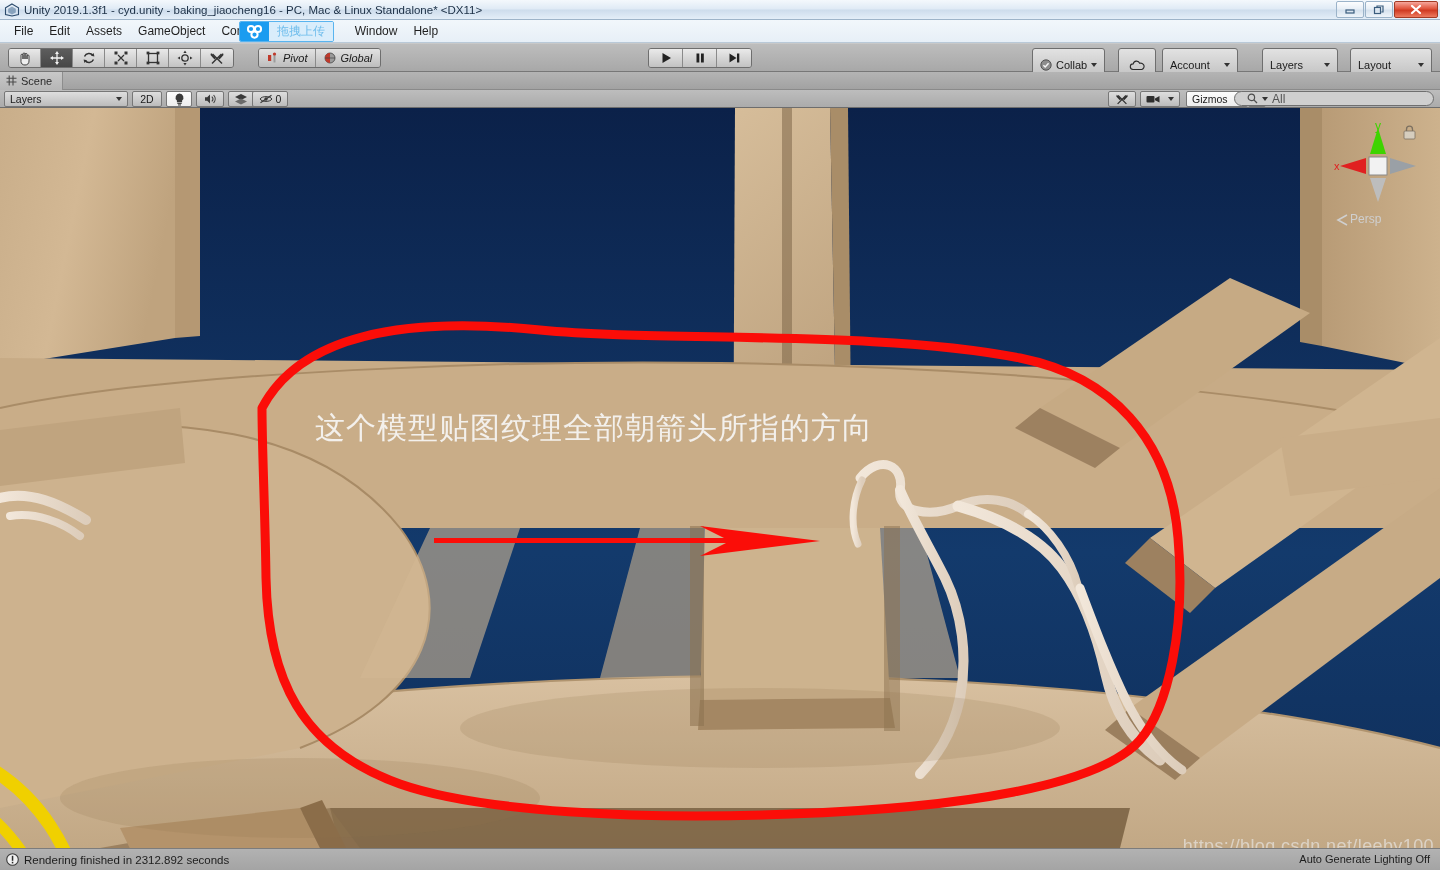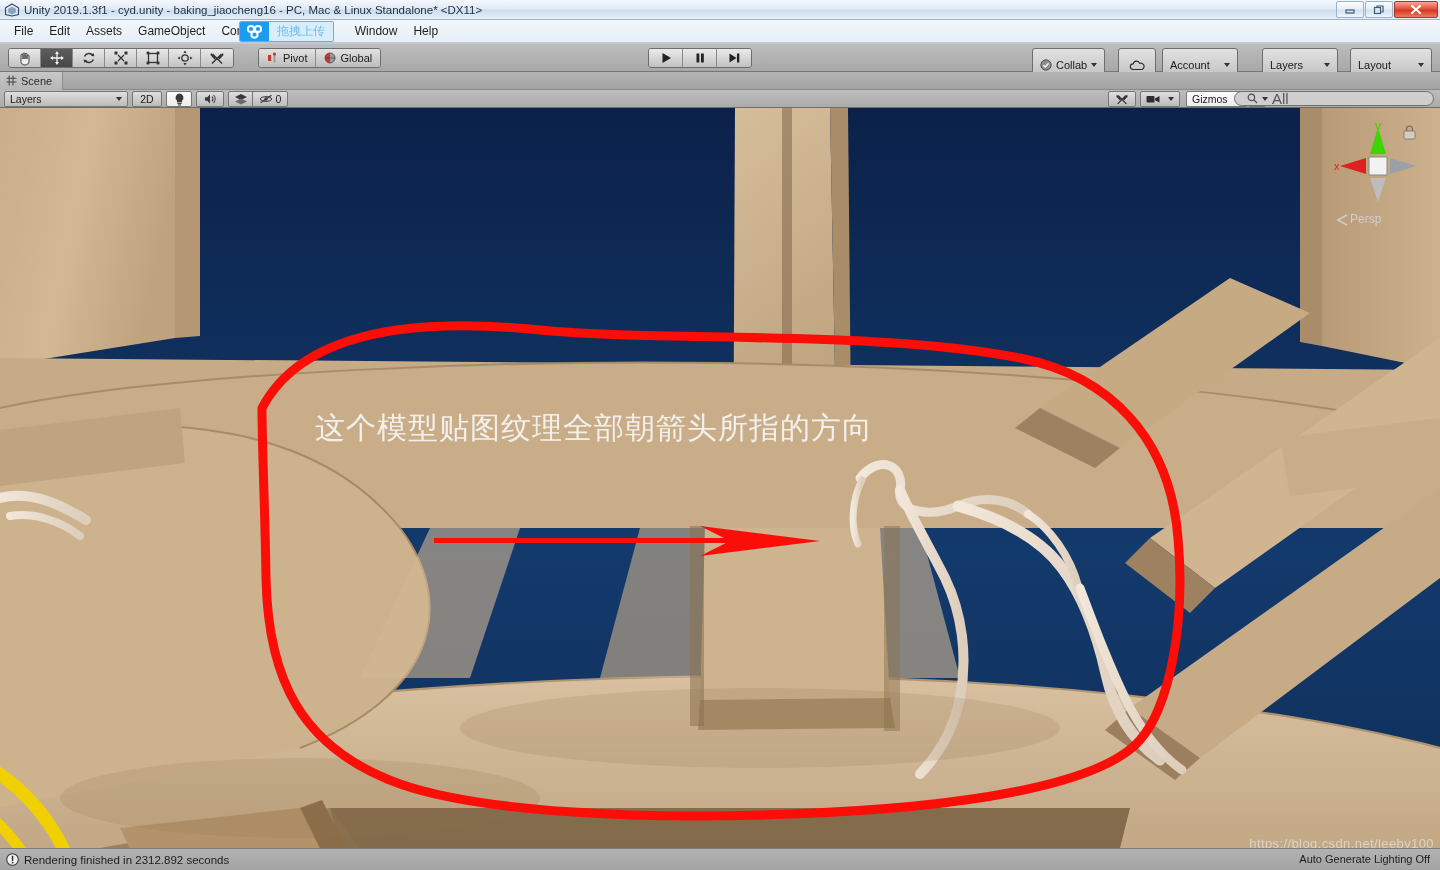--- a/index.html
+++ b/index.html
@@ -87,21 +87,21 @@
     border: 1px solid #6e6e6e; border-radius: 3px;
     background: linear-gradient(180deg,#e2e2e2 0%, #bdbdbd 100%);
     display: flex; align-items: center; gap: 4px;
     padding: 0 7px; font-size: 11px; color: #1a1a1a; white-space: nowrap;
   }
   .pill-group { position:absolute; height:20px; top:4px; display:flex;
     border:1px solid #6e6e6e; border-radius:3px; overflow:hidden; }
   .pill-group > div {
     display:flex; align-items:center; gap:4px; padding:0 8px; font-size:11px; color:#1a1a1a;
     background: linear-gradient(180deg,#e2e2e2 0%, #bdbdbd 100%);
-    border-right:1px solid #8a8a8a; white-space:nowrap;
+    border-right:1px solid #8a8a8a; white-space:nowrap;font-style:italic;
   }
   .pill-group > div:last-child { border-right:none; }
   .caret { width:0;height:0;border-left:3.5px solid transparent;border-right:3.5px solid transparent;
            border-top:4px solid #333; display:inline-block; }
 
   .play-group { position:absolute; left: 648px; top: 4px; display:flex;
     border:1px solid #6e6e6e; border-radius:3px; overflow:hidden; }
   .play-group > div { width:34px;height:18px;display:flex;align-items:center;justify-content:center;
     background: linear-gradient(180deg,#eaeaea 0%, #c2c2c2 100%); border-right:1px solid #8a8a8a;}
   .play-group > div:last-child{border-right:none;}
@@ -131,21 +131,21 @@
     display: flex; align-items: center; gap: 4px; padding: 0 5px;
     font-size: 10.5px; color: #1a1a1a;
     background: linear-gradient(180deg,#dedede 0%, #bcbcbc 100%);
     border: 1px solid #777; border-radius: 2px; white-space: nowrap;
   }
   .st-item.light { background: linear-gradient(180deg,#fcfcfc 0%, #ededed 100%); }
   .search-field {
     position: absolute; top: 1px; right: 6px; width: 200px; height: 15px;
     background: #cfcfcf; border: 1px solid #6f6f6f; border-radius: 8px;
     display: flex; align-items: center; padding: 0 12px; gap: 4px;
-    font-size: 15px; color: #545454;
+    font-size: 12px; color: #545454;
   }
 
   
   .viewport {
     position: absolute; left: 0; top: 108px; width: 1440px; height: 740px;
     overflow: hidden; background: #0e2a53;
   }
   .vp-layer { position: absolute; }
 
   .txt-overlay {
@@ -174,21 +174,21 @@
     background: linear-gradient(180deg,#b2b2b2 0%, #a4a4a4 100%);
     border-top: 1px solid #7c7c7c;
     display: flex; align-items: center; padding-left: 6px;
   }
   .status-text { font-size: 11.5px; color: #1d1d1d; margin-left: 5px; }
   .status-right {
     position: absolute; right: 10px; top: 4px;
     font-size: 11px; color: #1d1d1d;
   }
   .watermark {
-    position: absolute; right: 6px; top: 836px; font-size: 13px;
+    position: absolute; right: 6px; top: 836px; font-size: 18px;
     color: rgba(235,235,235,0.62); font-family: "Liberation Sans", sans-serif;
     letter-spacing: 0.4px; pointer-events: none;
   }
 </style>
 </head>
 <body>
 
 <div id="app">
 
   <div class="titlebar">

